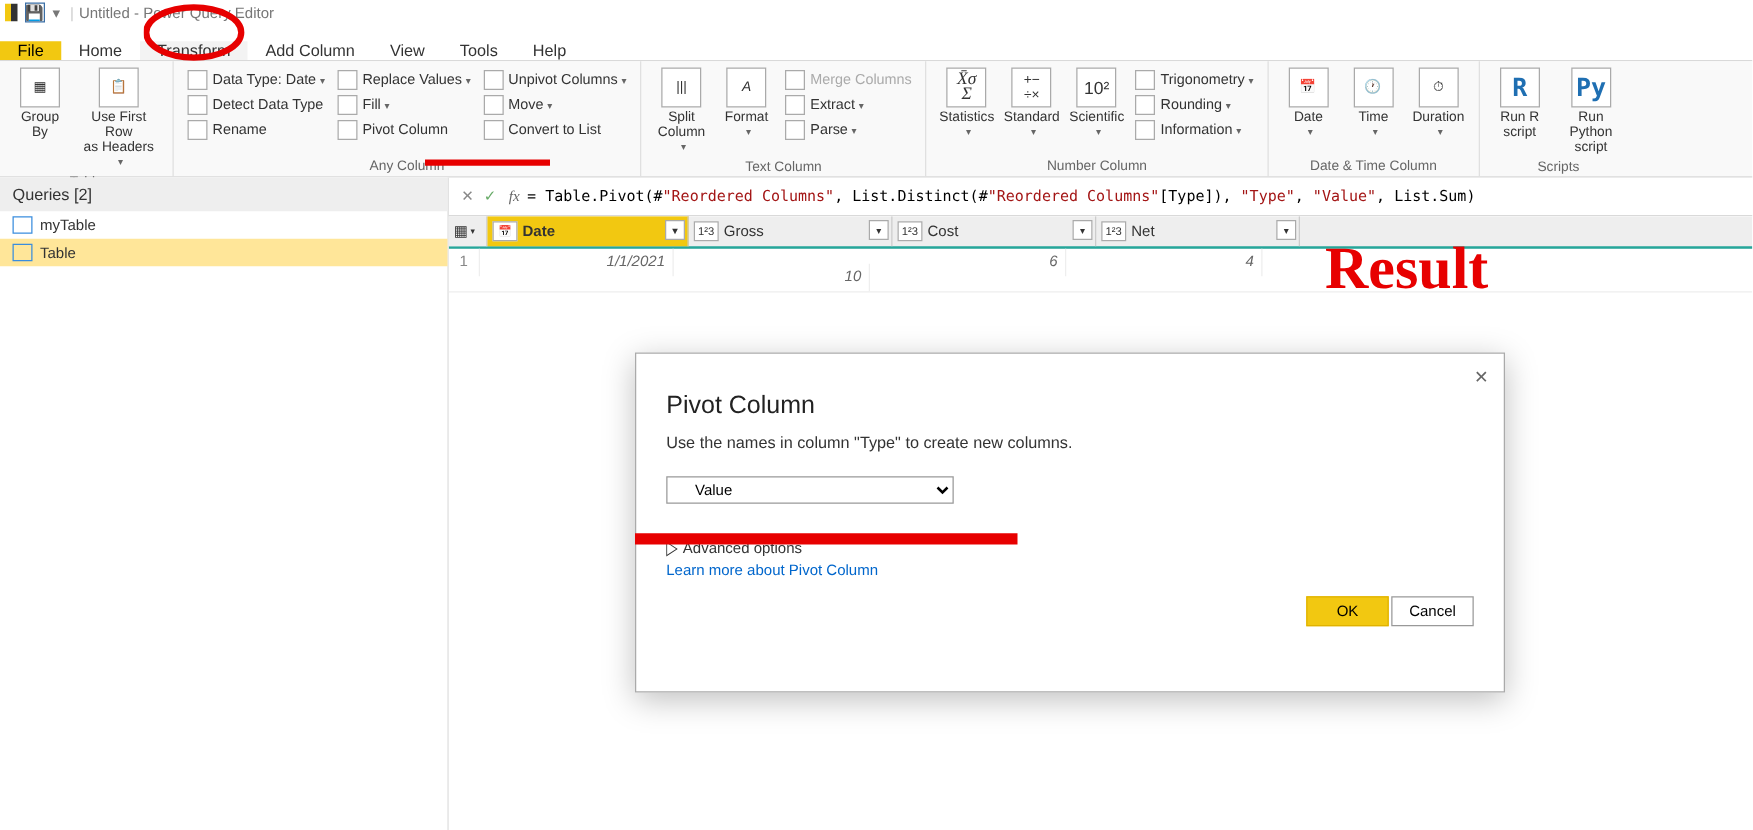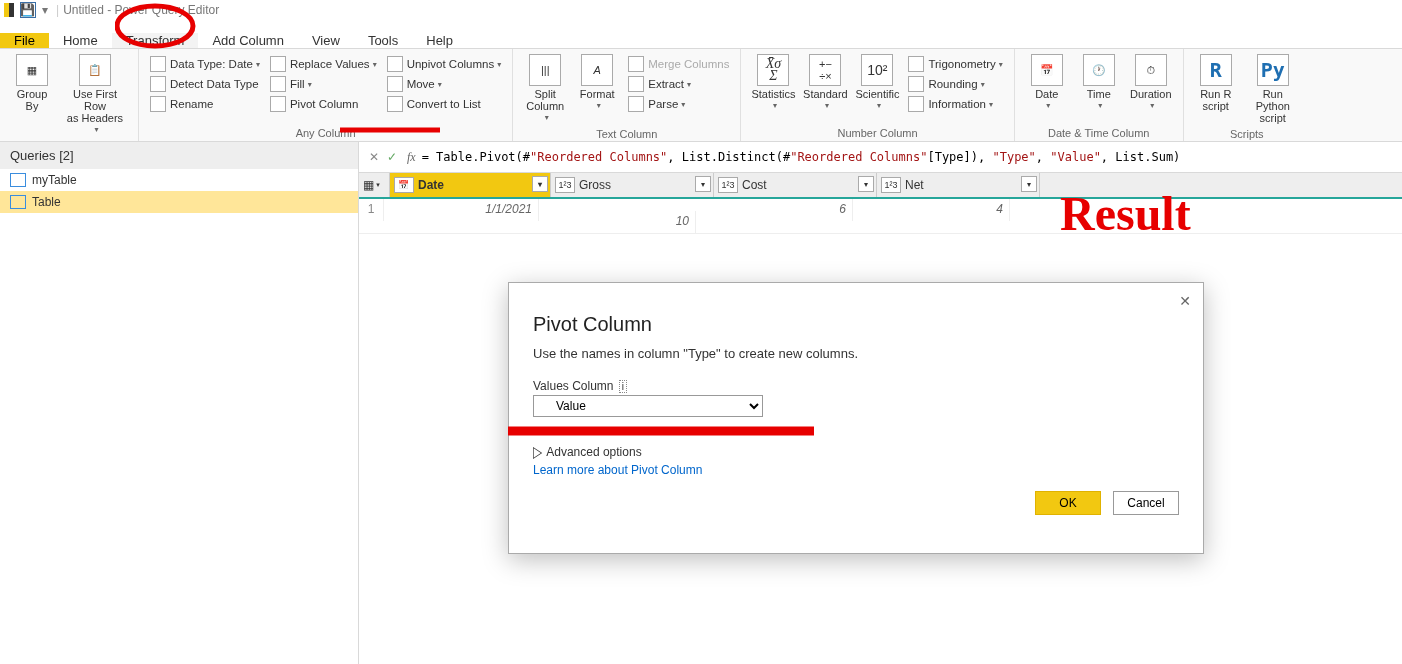--- a/index.html
+++ b/index.html
@@ -49,21 +49,21 @@
   .dialog{position:absolute;left:508px;top:282px;width:694px;height:270px;background:#fff;border:1px solid #aaa;box-shadow:0 6px 24px rgba(0,0,0,.25);z-index:10;}
   .dialog .close{position:absolute;right:8px;top:8px;width:20px;height:20px;display:flex;align-items:center;justify-content:center;color:#666;cursor:pointer;font-size:14px;}
   .dialog .dcontent{padding:24px 24px 0 24px;}
   .dialog h2{margin:6px 0 10px 0;font-weight:400;font-size:20px;color:#222;}
   .dialog .desc{font-size:13px;color:#333;margin-bottom:18px;}
   .dialog .flabel{font-size:12px;color:#333;}
   .dialog select{width:230px;height:22px;border:1px solid #999;background:#fff;font-size:12px;margin-top:2px;padding-left:18px;}
   .dialog .adv{margin-top:28px;font-size:12px;}
   .dialog .adv .tri{display:inline-block;transform:scaleY(1.3);margin-right:4px;}
   .dialog .link{color:#0066cc;font-size:12px;margin-top:4px;cursor:pointer;}
-  .dialog .btns{display:flex;justify-content:flex-end;gap:12px;padding:14px 24px;}
+  .dialog .btns{display:flex;justify-content:flex-end;gap:2px;padding:14px 24px;}
   .dialog .btn{min-width:66px;height:24px;border:1px solid #999;background:#fff;cursor:pointer;font-size:12px;}
   .dialog .btn.ok{background:#f2c811;border-color:#e0b200;}
   .annot{position:absolute;pointer-events:none;z-index:20;}
   .w-date{width:152px;} .w-num{width:154px;}
 </style>
 </head>
 <body>
 
 <div class="titlebar">
   <div class="logo"></div>
@@ -327,24 +327,20 @@
       </div>
     </div>
   </div>
 </div>
 
 <div class="dialog">
   <div class="close">✕</div>
   <div class="dcontent">
     <h2>Pivot Column</h2>
     <div class="desc">Use the names in column "Type" to create new columns.</div>
-    <div class="flabel">
-      <span>Values Column</span>
-      <span style="border:1px dotted #888;padding:0 2px;margin-left:2px;font-size:10px;">i</span>
-    </div>
     <select>
       <option>Value</option>
     </select>
     <div class="adv">
       <span class="tri">▷</span><span>Advanced options</span>
     </div>
     <div class="link">Learn more about Pivot Column</div>
   </div>
   <div class="btns">
     <button class="btn ok">OK</button>

